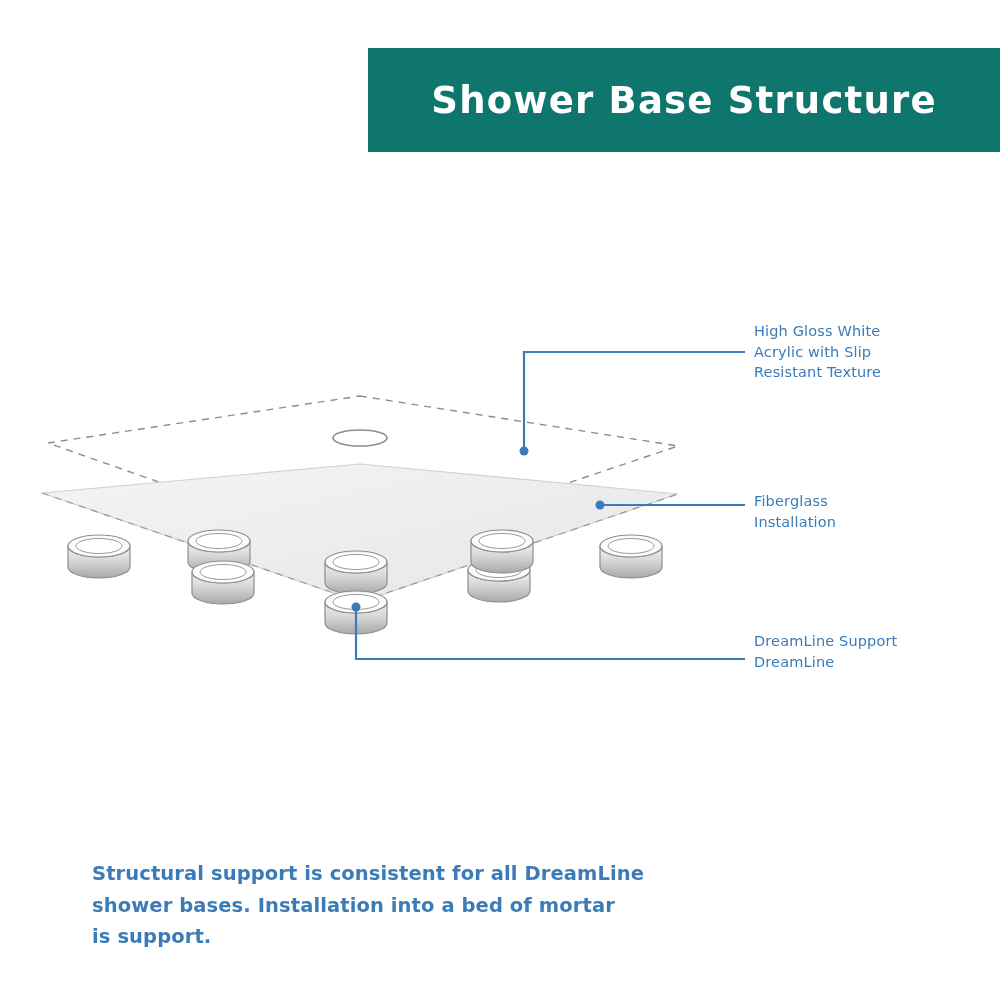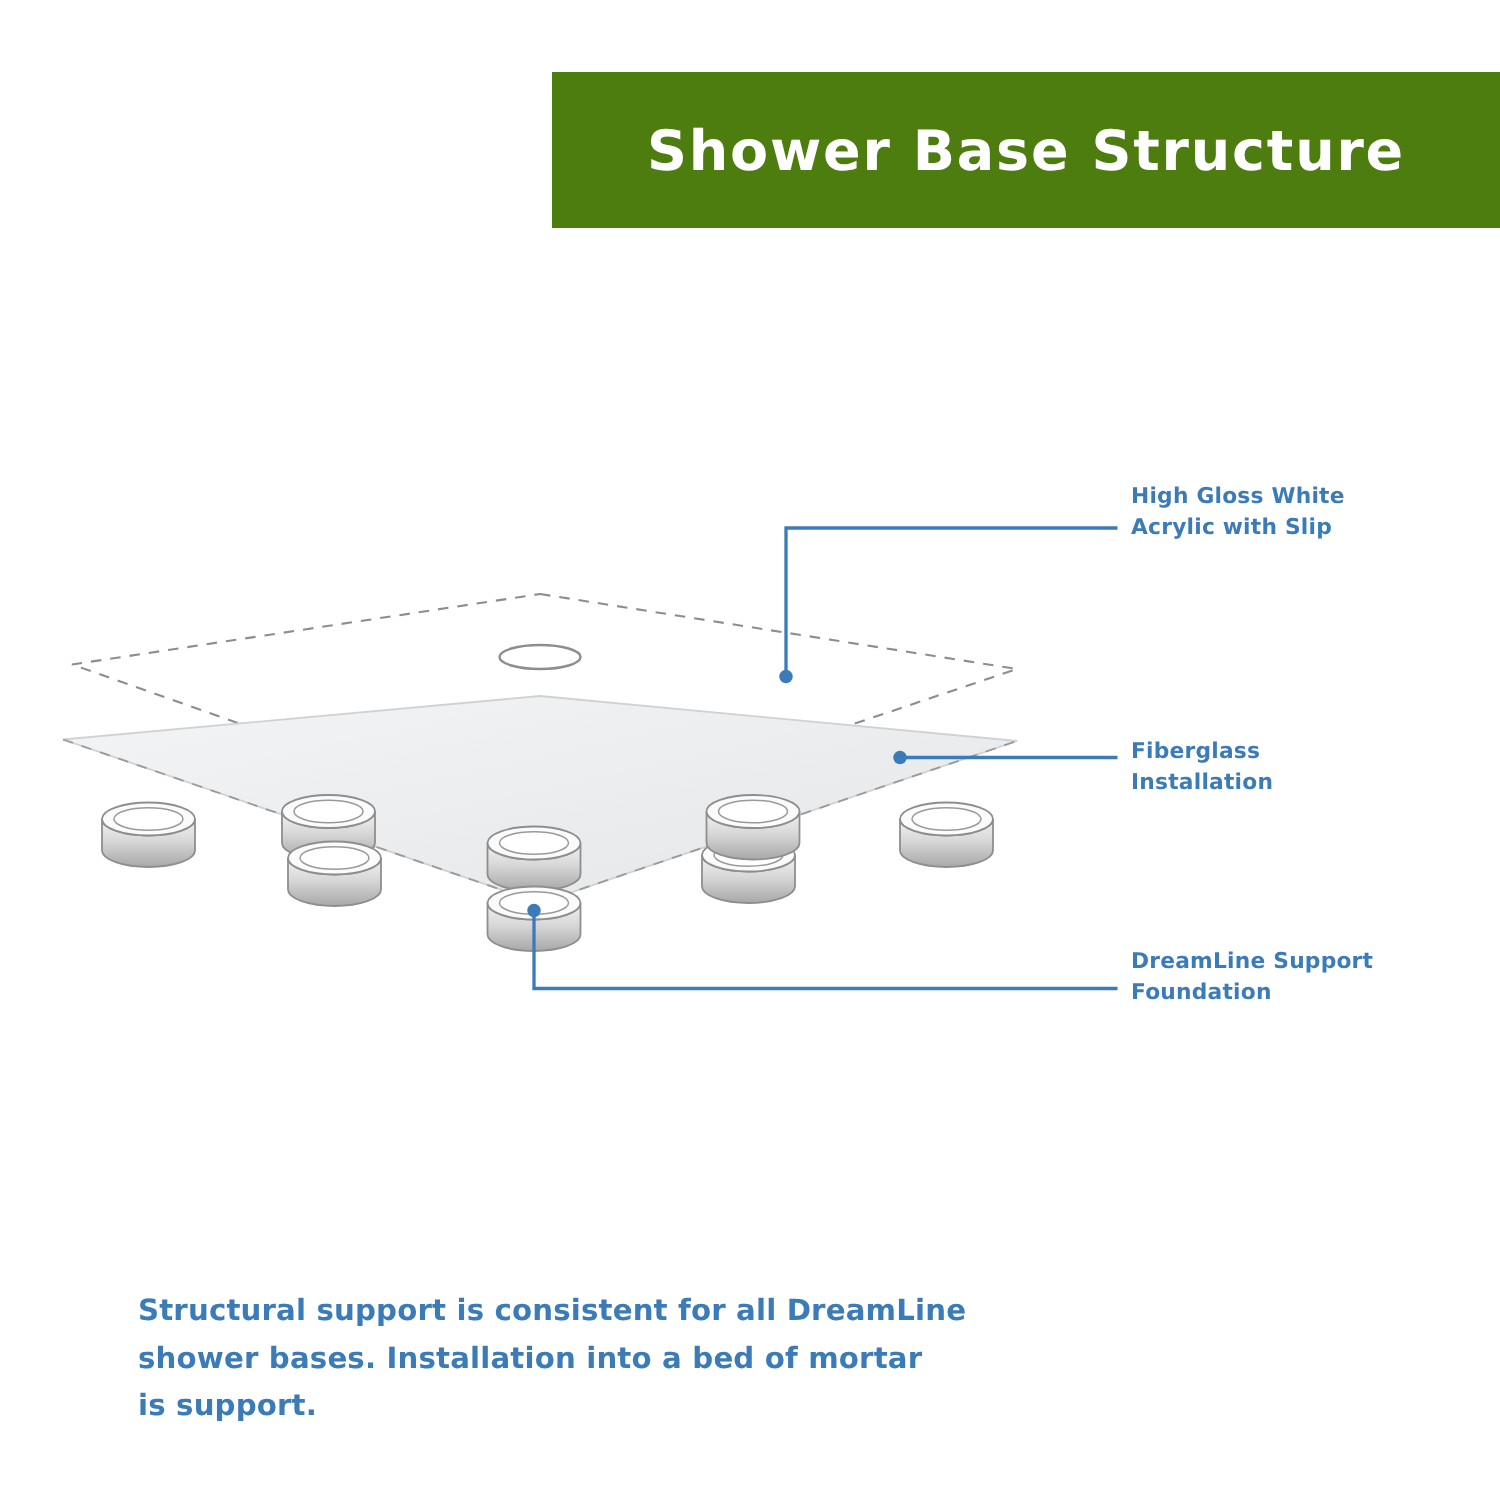--- a/index.html
+++ b/index.html
@@ -22,40 +22,40 @@
     height: 1000px;
   }
 
   
   .title-banner {
     position: absolute;
     left: 368px;
     top: 48px;
     width: 632px;
     height: 104px;
-    background: #4d7c0f;
+    background: #0f766e;
     display: flex;
     align-items: center;
     justify-content: center;
   }
   .title-text {
     color: #ffffff;
     font-size: 37px;
     font-weight: bold;
     letter-spacing: 1.2px;
     font-family: "DejaVu Sans", sans-serif;
     white-space: nowrap;
   }
 
   
   .callout {
     position: absolute;
     color: #3b7cb8;
     font-size: 14.5px;
-    font-weight: bold;
+    font-weight: normal;
     line-height: 1.42;
     letter-spacing: 0.15px;
     font-family: "DejaVu Sans", sans-serif;
   }
   #callout-acrylic { left: 754px; top: 321px; width: 230px; }
   #callout-fiberglass { left: 754px; top: 491px; width: 230px; }
   #callout-support { left: 754px; top: 631px; width: 230px; }
 
   
   .footer-note {
@@ -175,30 +175,31 @@
       <circle cx="600" cy="505" r="4.5" fill="#3b7cb8"></circle>
 
       <polyline points="356,607 356,659 745,659" fill="none" stroke="#3b7cb8" stroke-width="2.2"></polyline>
       <circle cx="356" cy="607" r="4.5" fill="#3b7cb8"></circle>
     </g>
   </svg>
 
   <div class="callout" id="callout-acrylic">
     <div>High Gloss White</div>
     <div>Acrylic with Slip</div>
+    <div>Resistant Texture</div>
   </div>
 
   <div class="callout" id="callout-fiberglass">
     <div>Fiberglass</div>
     <div>Installation</div>
   </div>
 
   <div class="callout" id="callout-support">
     <div>DreamLine Support</div>
-    <div>Foundation</div>
+    <div>DreamLine</div>
   </div>
 
   <div class="footer-note">
     <div>Structural support is consistent for all DreamLine</div>
     <div>shower bases. Installation into a bed of mortar</div>
     <div>is support.</div>
   </div>
 
 </div>
 

